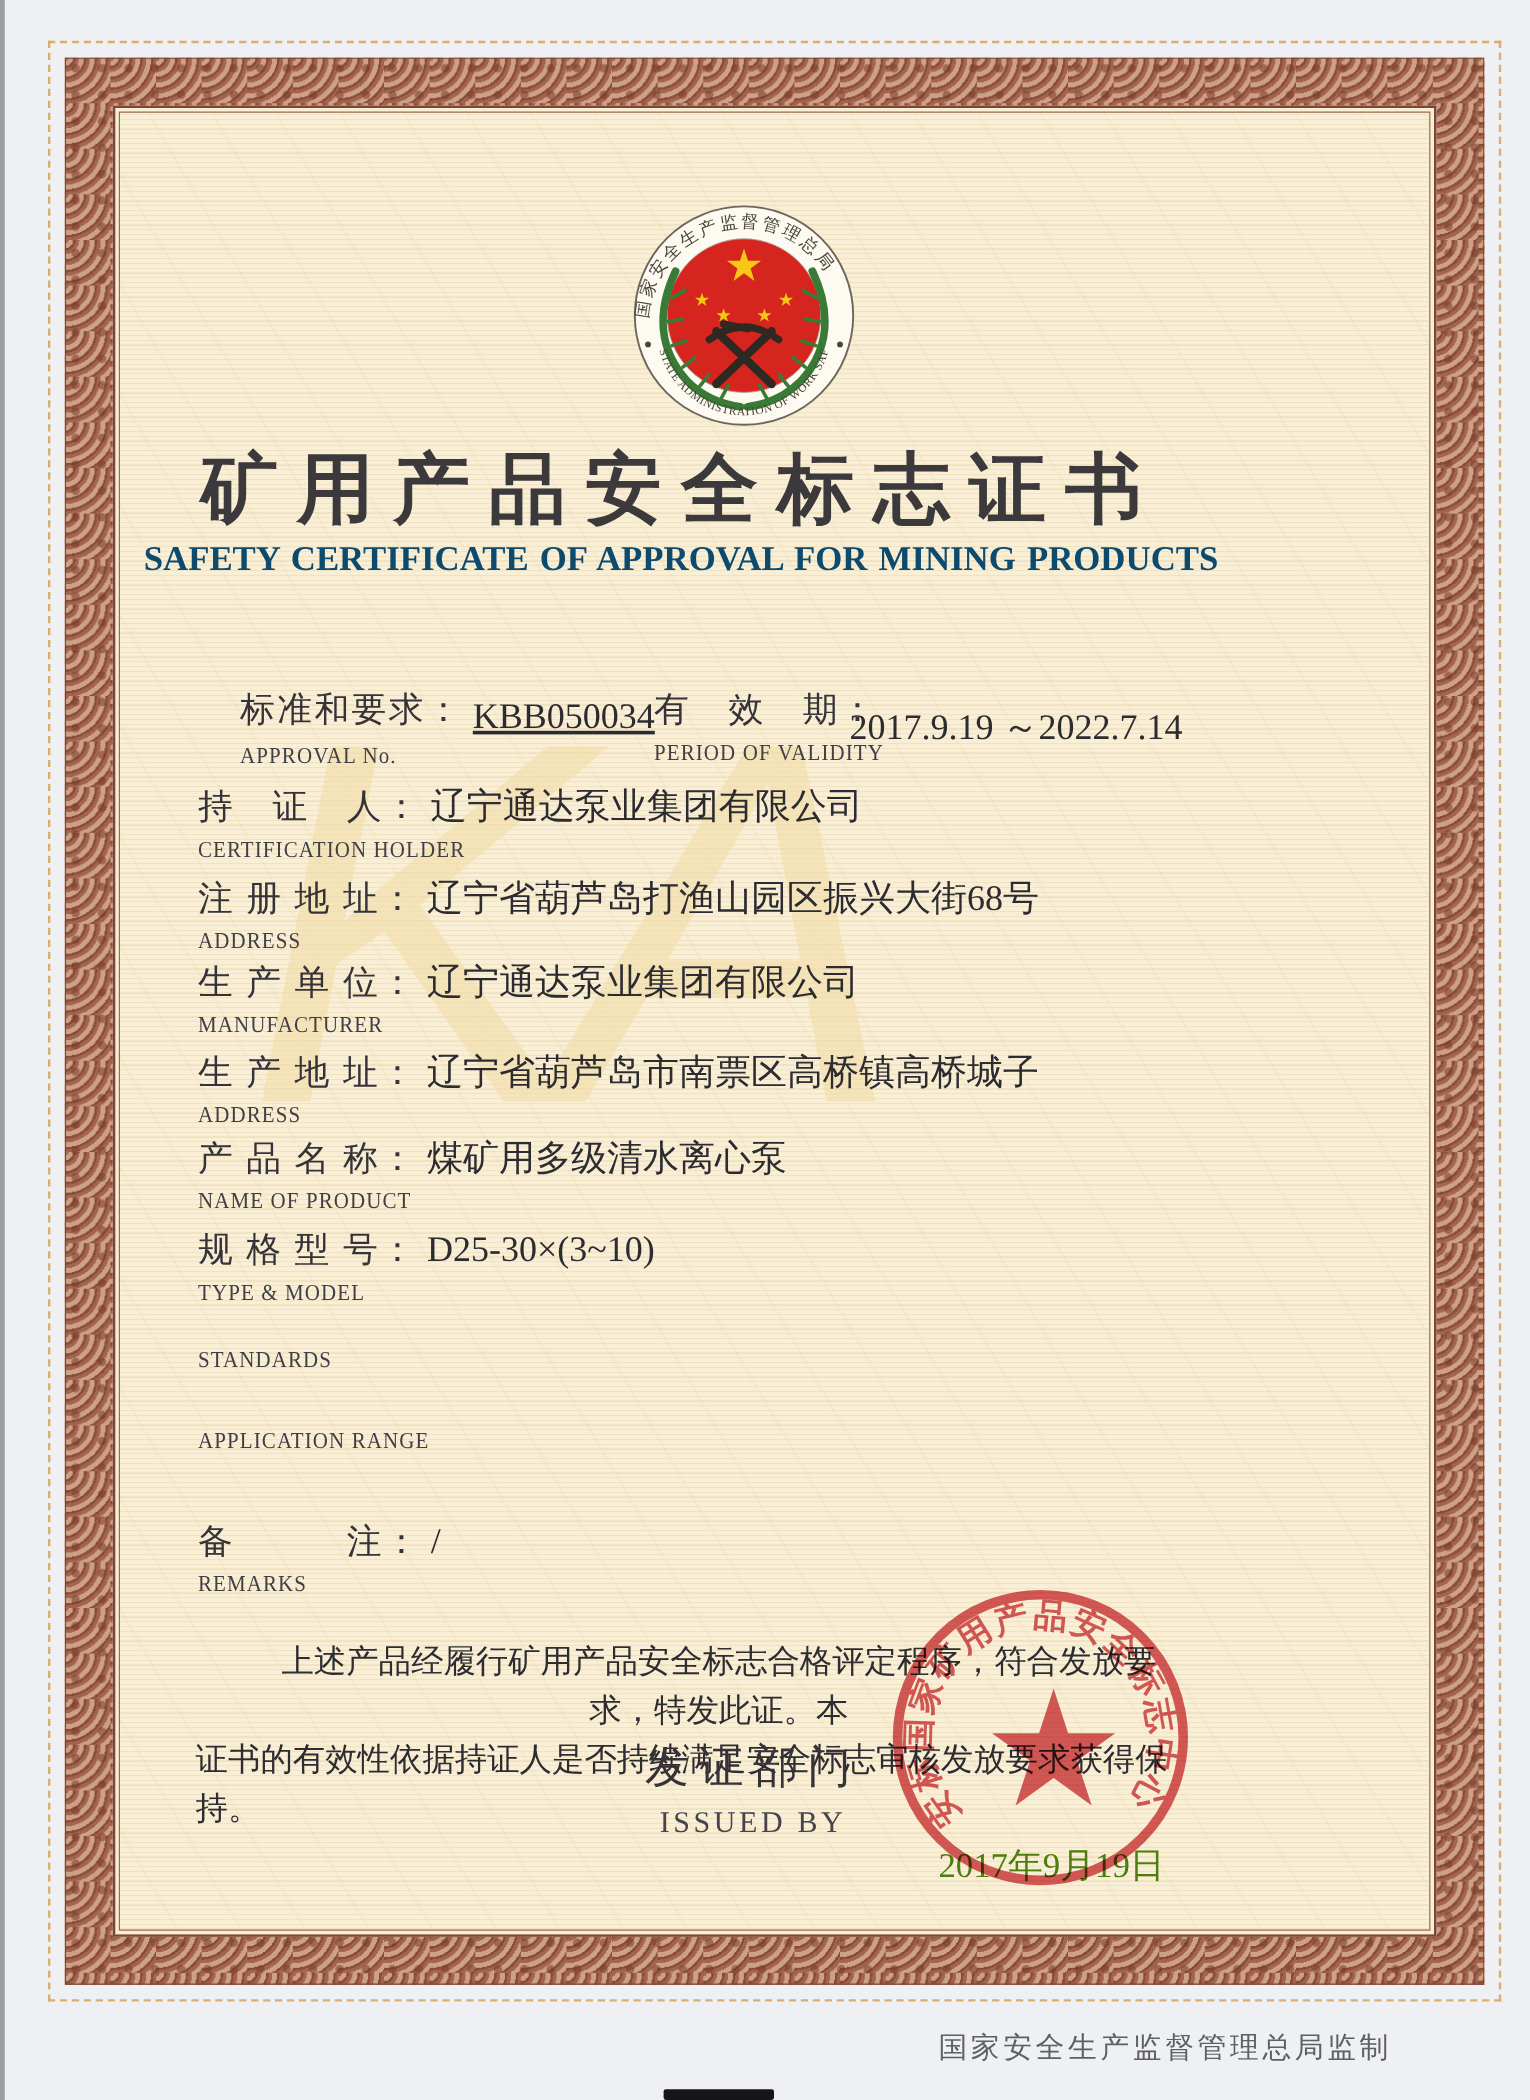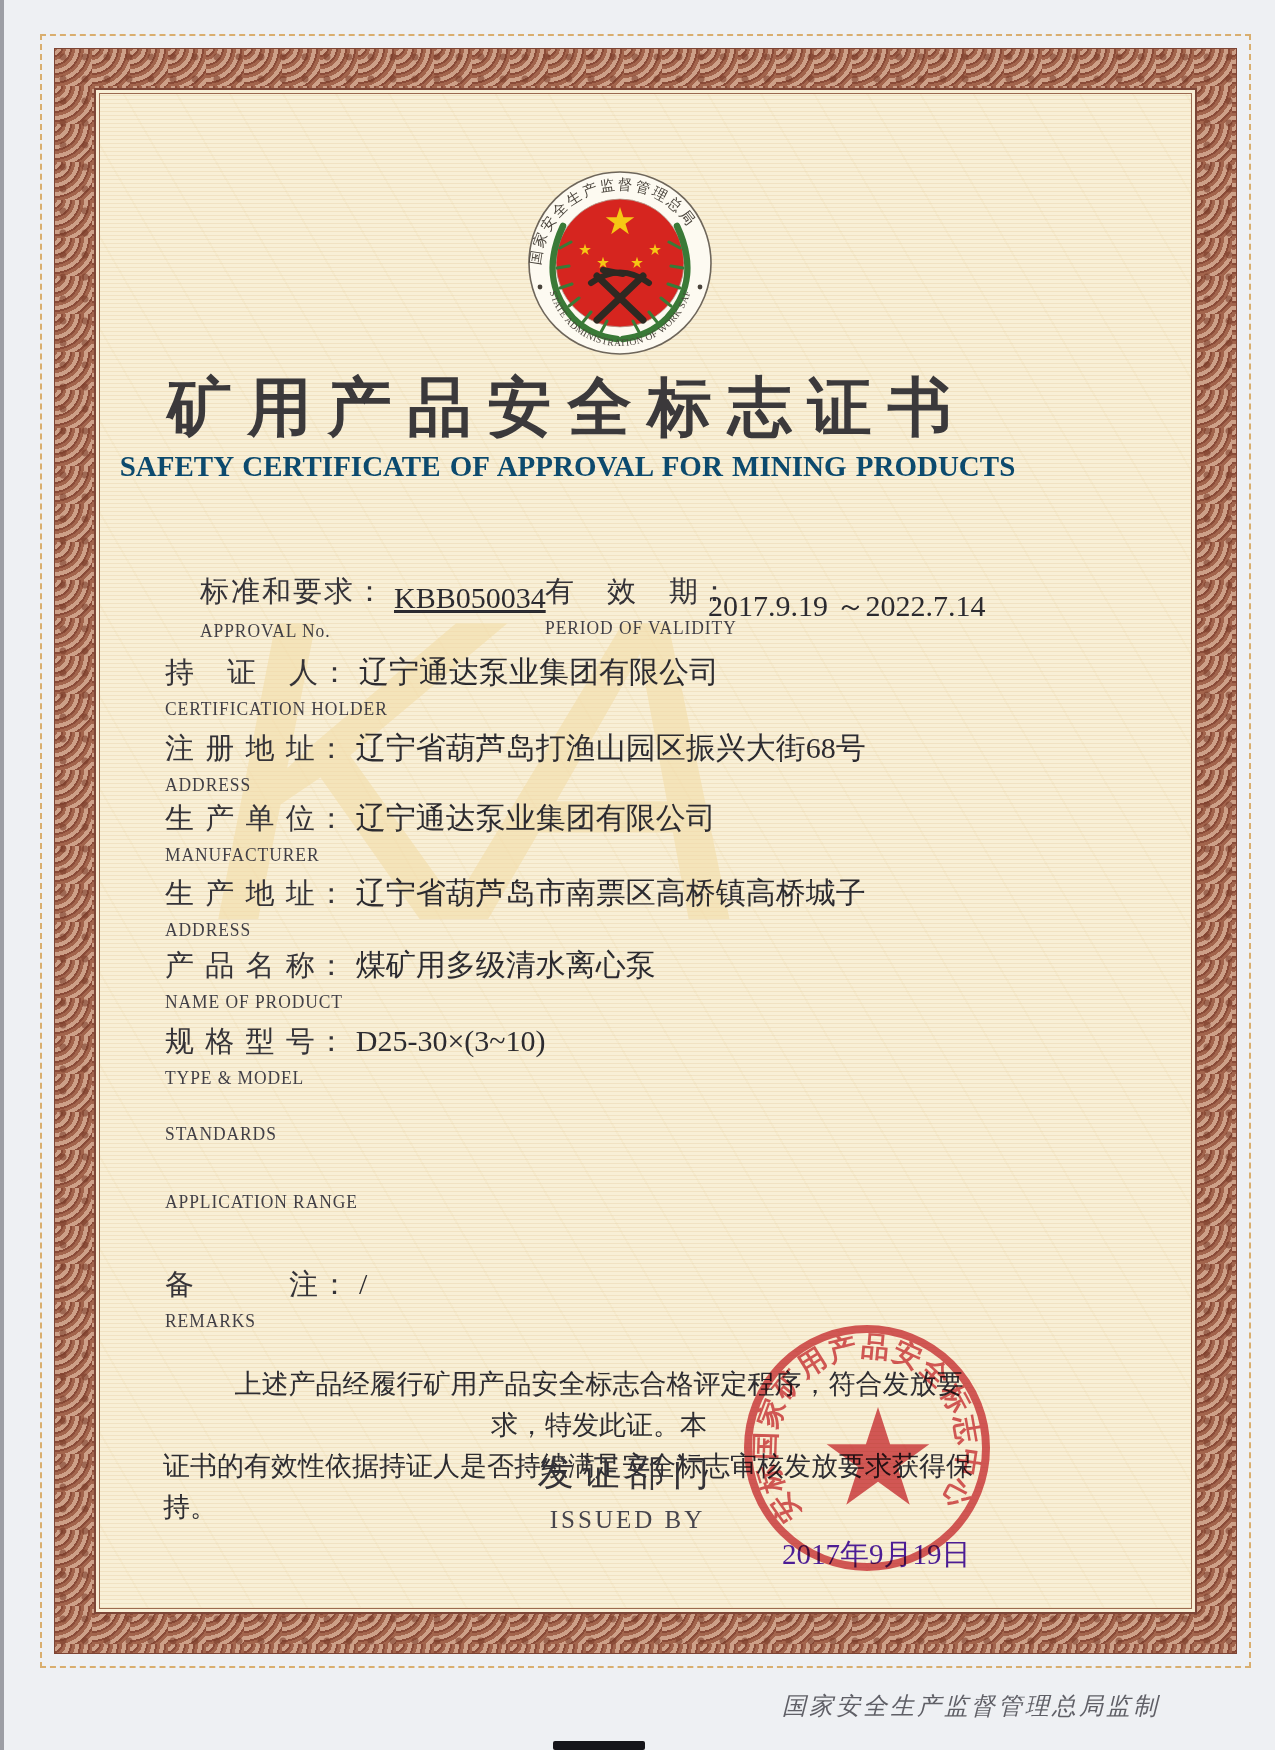--- a/index.html
+++ b/index.html
@@ -62,25 +62,25 @@
   .ap-left .cnval{margin-top:9px;text-decoration:underline;}
   .ap-validity{position:absolute;left:545px;top:572px;}
   .ap-dates{position:absolute;left:708px;top:586px;font-size:30px;color:#2c2b30;white-space:nowrap;}
   .row{position:absolute;left:165px;}
   .row .cnline{display:flex;align-items:baseline;justify-content:space-between;}
   .statement{position:absolute;left:163px;top:1364px;width:818px;font-size:27px;line-height:41px;color:#2d2c31;}
   .statement .l1{padding-left:54px;text-align:center;}
   .issuedby{position:absolute;left:520px;top:1448px;width:215px;text-align:center;}
   .issuedby .cn{font-size:37px;letter-spacing:8px;color:#353338;white-space:nowrap;}
   .issuedby .en{font-size:25px;letter-spacing:3px;color:#47454c;margin-top:8px;}
-  .issue-date{position:absolute;left:782px;top:1535px;font-size:29px;color:#4c1d95;white-space:nowrap;}
+  .issue-date{position:absolute;left:782px;top:1535px;font-size:29px;color:#4d7c0f;white-space:nowrap;}
   .stamp{position:absolute;left:732px;top:1313px;width:270px;height:270px;z-index:3;mix-blend-mode:multiply;opacity:.88;}
   .bottom-note{
     position:absolute;right:115px;top:1690px;z-index:2;
-    font-size:24px;letter-spacing:3px;color:#5f5f66;white-space:nowrap;font-style:italic;
+    font-size:24px;letter-spacing:3px;color:#5f5f66;white-space:nowrap;
   }
 </style>
 </head>
 <body>
 
 <div class="scan-edge-left"></div>
 <div class="scan-bar-bottom"></div>
 
 <div class="cert">
   <div class="gold-line"></div>

